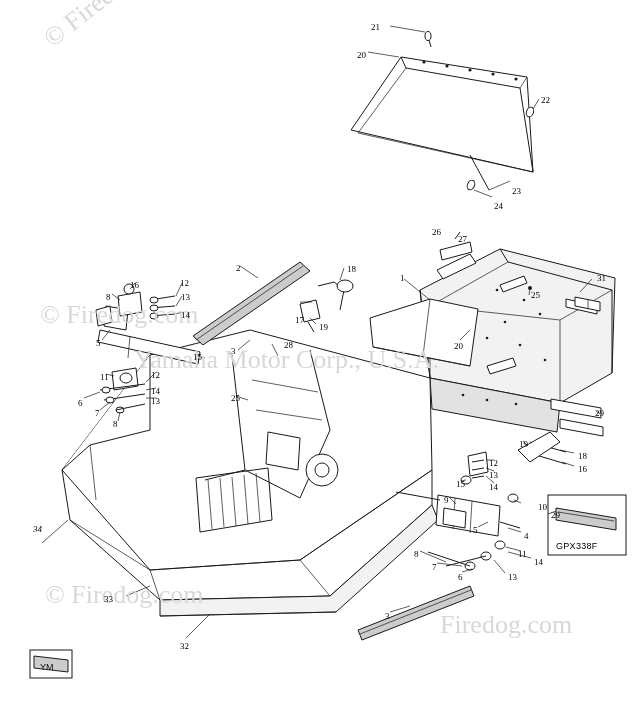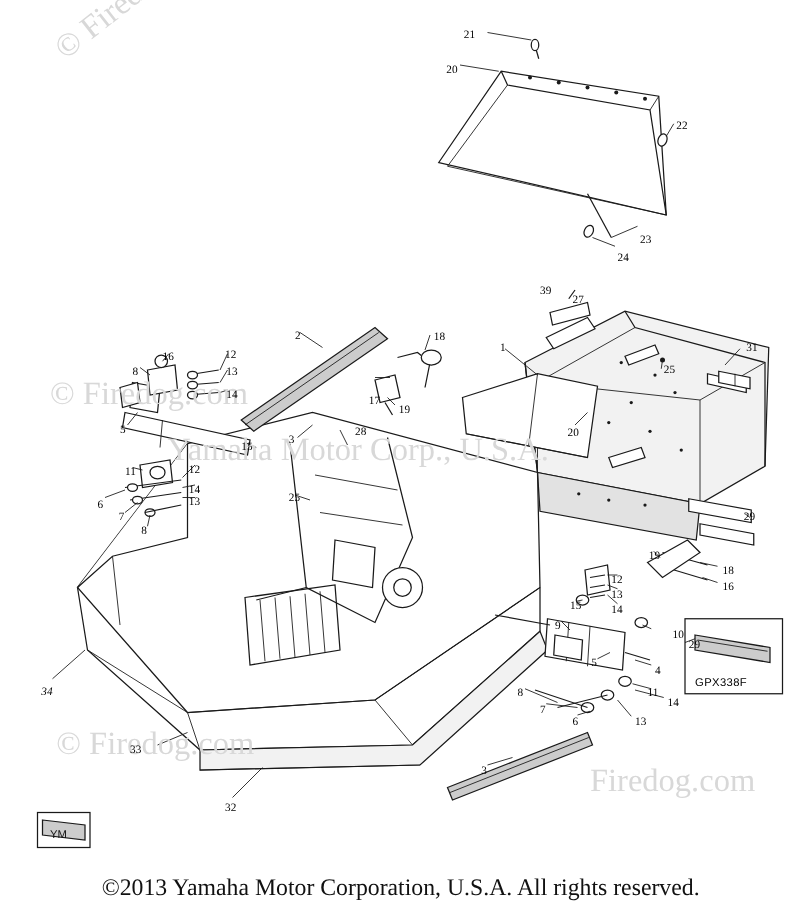--- a/index.html
+++ b/index.html
@@ -311,28 +311,28 @@
       <path class="lead" d="M42 543 L68 520"></path>
       <path class="lead" d="M126 596 L150 586"></path>
       <path class="lead" d="M186 638 L210 614"></path>
     </g>
   </svg>
 
   <div class="watermark wm-tilt" style="left:38px; top:30px;">© Firedog.com</div>
   <div class="watermark" style="left:40px; top:300px;">© Firedog.com</div>
   <div class="watermark" style="left:134px; top:345px;">Yamaha Motor Corp., U.S.A.</div>
   <div class="watermark" style="left:45px; top:580px;">© Firedog.com</div>
-  <div class="watermark" style="left:440px; top:610px;margin-left:32px;">Firedog.com</div>
+  <div class="watermark" style="left:440px; top:610px;">Firedog.com</div>
 
   <div class="callout" style="left:371px; top:22px;">21</div>
   <div class="callout" style="left:357px; top:50px;">20</div>
   <div class="callout" style="left:541px; top:95px;">22</div>
   <div class="callout" style="left:512px; top:186px;">23</div>
   <div class="callout" style="left:494px; top:201px;text-align:center;">24</div>
-  <div class="callout" style="left:432px; top:227px;">39</div>
+  <div class="callout" style="left:432px; top:227px;">26</div>
   <div class="callout" style="left:458px; top:234px;">27</div>
   <div class="callout" style="left:597px; top:273px;">31</div>
   <div class="callout" style="left:531px; top:290px;">25</div>
   <div class="callout" style="left:400px; top:273px;">1</div>
   <div class="callout" style="left:454px; top:341px;">20</div>
   <div class="callout" style="left:130px; top:280px;">16</div>
   <div class="callout" style="left:180px; top:278px;">12</div>
   <div class="callout" style="left:236px; top:263px;">2</div>
   <div class="callout" style="left:347px; top:264px;">18</div>
   <div class="callout" style="left:295px; top:299px;margin-top:16px;">17</div>
@@ -365,22 +365,21 @@
   <div class="callout" style="left:444px; top:495px;">9</div>
   <div class="callout" style="left:524px; top:531px;">4</div>
   <div class="callout" style="left:473px; top:525px;">5</div>
   <div class="callout" style="left:518px; top:549px;">11</div>
   <div class="callout" style="left:534px; top:557px;">14</div>
   <div class="callout" style="left:414px; top:549px;">8</div>
   <div class="callout" style="left:432px; top:562px;">7</div>
   <div class="callout" style="left:458px; top:572px;">6</div>
   <div class="callout" style="left:508px; top:572px;">13</div>
   <div class="callout" style="left:385px; top:611px;">3</div>
-  <div class="callout" style="left:33px;  top:548px;font-style:italic;">34</div>
+  <div class="callout" style="left:33px;  top:524px;font-style:italic;">34</div>
   <div class="callout" style="left:104px; top:594px;">33</div>
   <div class="callout" style="left:180px; top:641px;">32</div>
 
   <div class="partbox-label" style="left:556px; top:541px;">GPX338F</div>
 
 
-  <div class="copyright-bar">©2013 Yamaha Motor Corporation, U.S.A. All rights reserved.</div>
 
 </div>
 
 </body></html>

